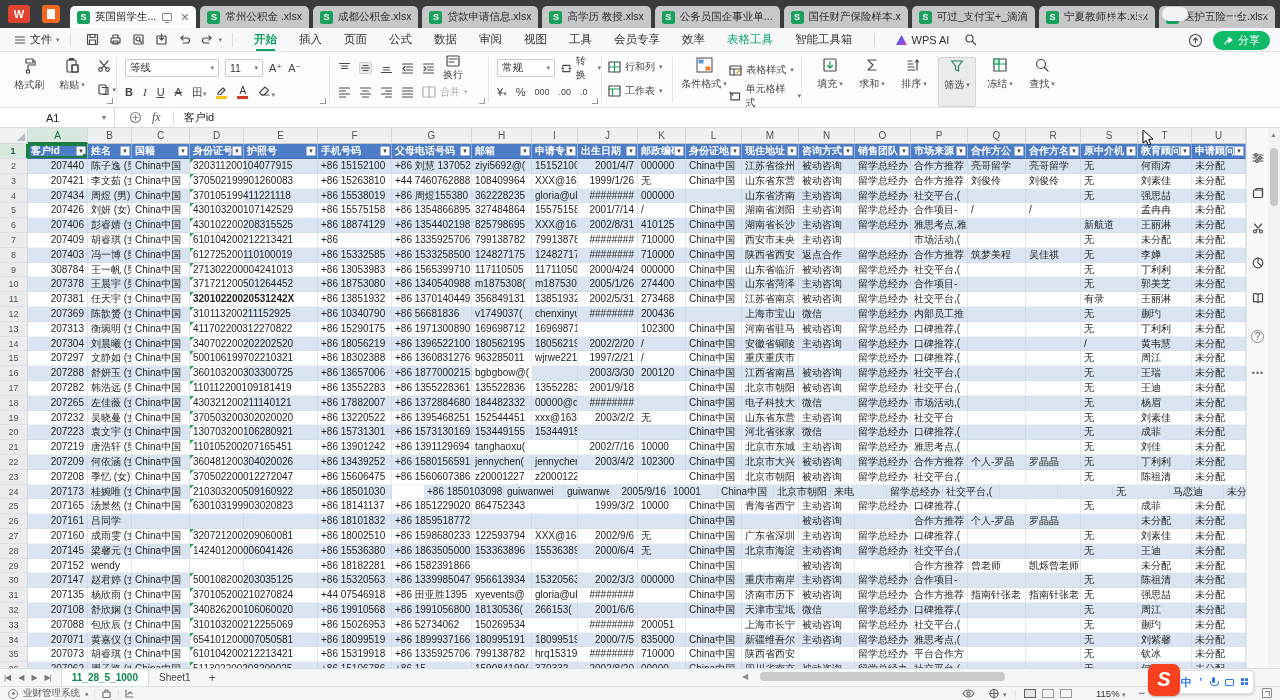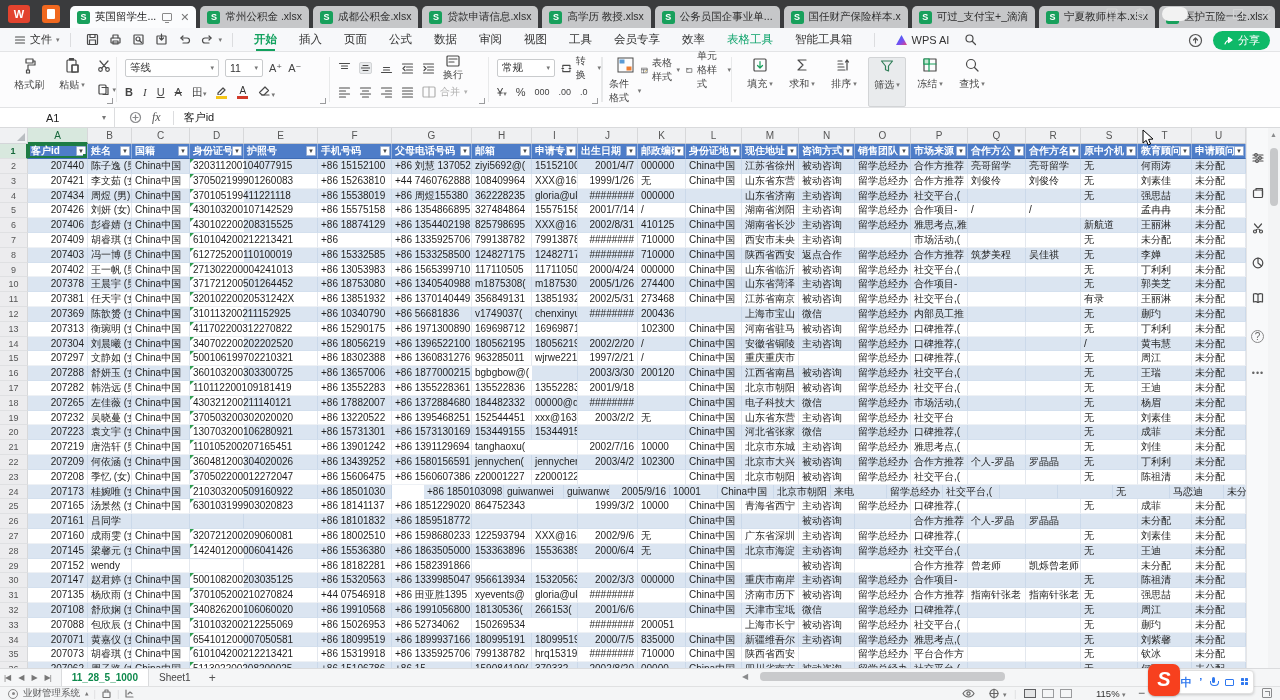--- a/index.html
+++ b/index.html
@@ -437,34 +437,52 @@
     <div class="rrow2" style="gap:9px">
       <span class="fg"><span>¥</span><i class="car">▾</i></span>
       <span class="fg">%</span>
       <span class="numt">000</span>
       <span class="numt">.00</span>
       <span class="numt">.0</span>
     </div>
     <i class="xp"></i>
   </div>
   <div class="rsep"></div>
+  <div class="rgroup" style="width:70px;padding-left:6px">
+    <div class="stackbtn">
+        <svg class="ic" width="13" height="12" viewBox="0 0 13 12">
+          <rect x="1" y="1" width="11" height="10"></rect>
+          <path d="M1 6h11M6.5 1v10" stroke="#18a05c"></path>
+        </svg>
+        <span>行和列</span>
+        <i class="car">▾</i>
+      </div>
+    <div class="stackbtn" style="margin-top:4px">
+        <svg class="ic" width="13" height="12" viewBox="0 0 13 12">
+          <rect x="1" y="1" width="11" height="10"></rect>
+          <path d="M1 4h11M4.5 4v7" stroke="#18a05c"></path>
+        </svg>
+        <span>工作表</span>
+        <i class="car">▾</i>
+      </div>
+  </div>
   <div class="rsep"></div>
   <div class="rgroup" style="width:128px;padding-left:6px;display:flex">
     <div class="rbig" style="width:52px">
       <svg width="17" height="16" viewBox="0 0 17 16">
           <rect x="1" y="1" width="15" height="14" fill="none" stroke="#4a4a4a"></rect>
           <rect x="2.5" y="2.5" width="5" height="4" fill="#5b9bd5"></rect>
           <rect x="9.5" y="9.5" width="5" height="4" fill="#ed7d31"></rect>
         </svg>
       <span class="lblrow">
           <span>条件格式</span>
           <i class="car">▾</i>
         </span>
     </div>
-    <div style="display:flex;flex-direction:row;gap:6px;padding-top:3px">
+    <div style="display:flex;flex-direction:column;gap:6px;padding-top:3px">
       <span class="stackbtn">
           <svg class="ic" width="13" height="11" viewBox="0 0 13 11">
             <rect x="1" y="1" width="11" height="9"></rect>
             <path d="M1 4h11M5 4v6"></path>
             <path d="M8 8l3-3" stroke="#c9a227"></path>
           </svg>
           <span>表格样式</span>
           <i class="car">▾</i>
         </span>
       <span class="stackbtn">
@@ -768,21 +786,21 @@
         <div class="cell" style="width: 56px;">留学总经办</div>
         <div class="cell" style="width: 57px;">合作方推荐</div>
         <div class="cell" style="width: 58px;">筑梦美程</div>
         <div class="cell" style="width: 55px;">吴佳祺</div>
         <div class="cell" style="width: 57px;">无</div>
         <div class="cell" style="width: 54px;">李婵</div>
         <div class="cell" style="width: 54px;">未分配</div>
       </div>
       <div class="grow drow">
         <div class="rn">9</div>
-        <div class="cell num" style="width: 60px;">207402</div>
+        <div class="cell num" style="width: 60px;">308784</div>
         <div class="cell" style="width: 44px;">王一帆 (男</div>
         <div class="cell" style="width: 58px;">China中国</div>
         <div class="cell tri ovf" style="width: 54px;">271302200004241013</div>
         <div class="cell" style="width: 74px;"></div>
         <div class="cell" style="width: 74px;">+86 13053983</div>
         <div class="cell" style="width: 80px;">+86 1565399710</div>
         <div class="cell" style="width: 60px;">117110505</div>
         <div class="cell" style="width: 46px;">117110505</div>
         <div class="cell num" style="width: 60px;">2000/4/24</div>
         <div class="cell" style="width: 48px;">000000</div>
@@ -819,21 +837,21 @@
         <div class="cell" style="width: 55px;"></div>
         <div class="cell" style="width: 57px;">无</div>
         <div class="cell" style="width: 54px;">郭美芝</div>
         <div class="cell" style="width: 54px;">未分配</div>
       </div>
       <div class="grow drow">
         <div class="rn">11</div>
         <div class="cell num" style="width: 60px;">207381</div>
         <div class="cell" style="width: 44px;">任天宇 (女</div>
         <div class="cell" style="width: 58px;">China中国</div>
-        <div class="cell tri ovf" style="width: 54px;">32010220020531242X</div>
+        <div class="cell tri ovf" style="width: 54px; font-weight: bold;">32010220020531242X</div>
         <div class="cell" style="width: 74px;"></div>
         <div class="cell" style="width: 74px;">+86 13851932</div>
         <div class="cell" style="width: 80px;">+86 1370140449</div>
         <div class="cell" style="width: 60px;">356849131</div>
         <div class="cell" style="width: 46px;">13851932(</div>
         <div class="cell num" style="width: 60px;">2002/5/31</div>
         <div class="cell" style="width: 48px;">273468</div>
         <div class="cell" style="width: 56px;">China中国</div>
         <div class="cell" style="width: 57px;">江苏省南京</div>
         <div class="cell" style="width: 56px;">被动咨询</div>

